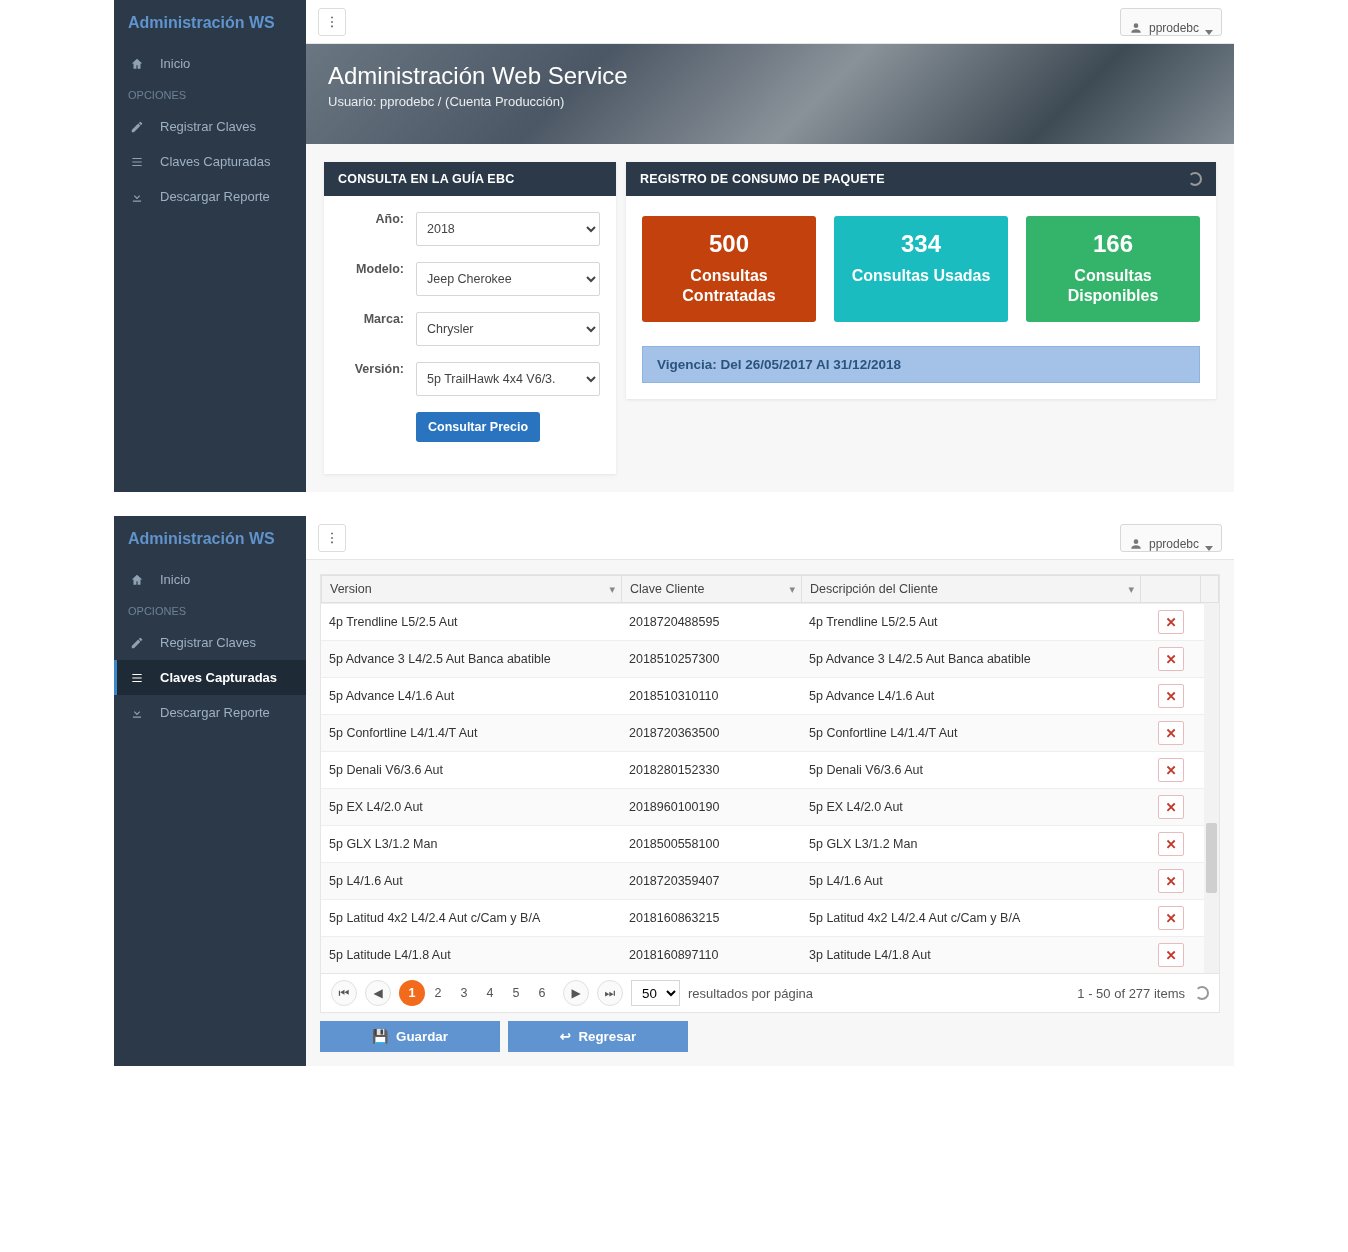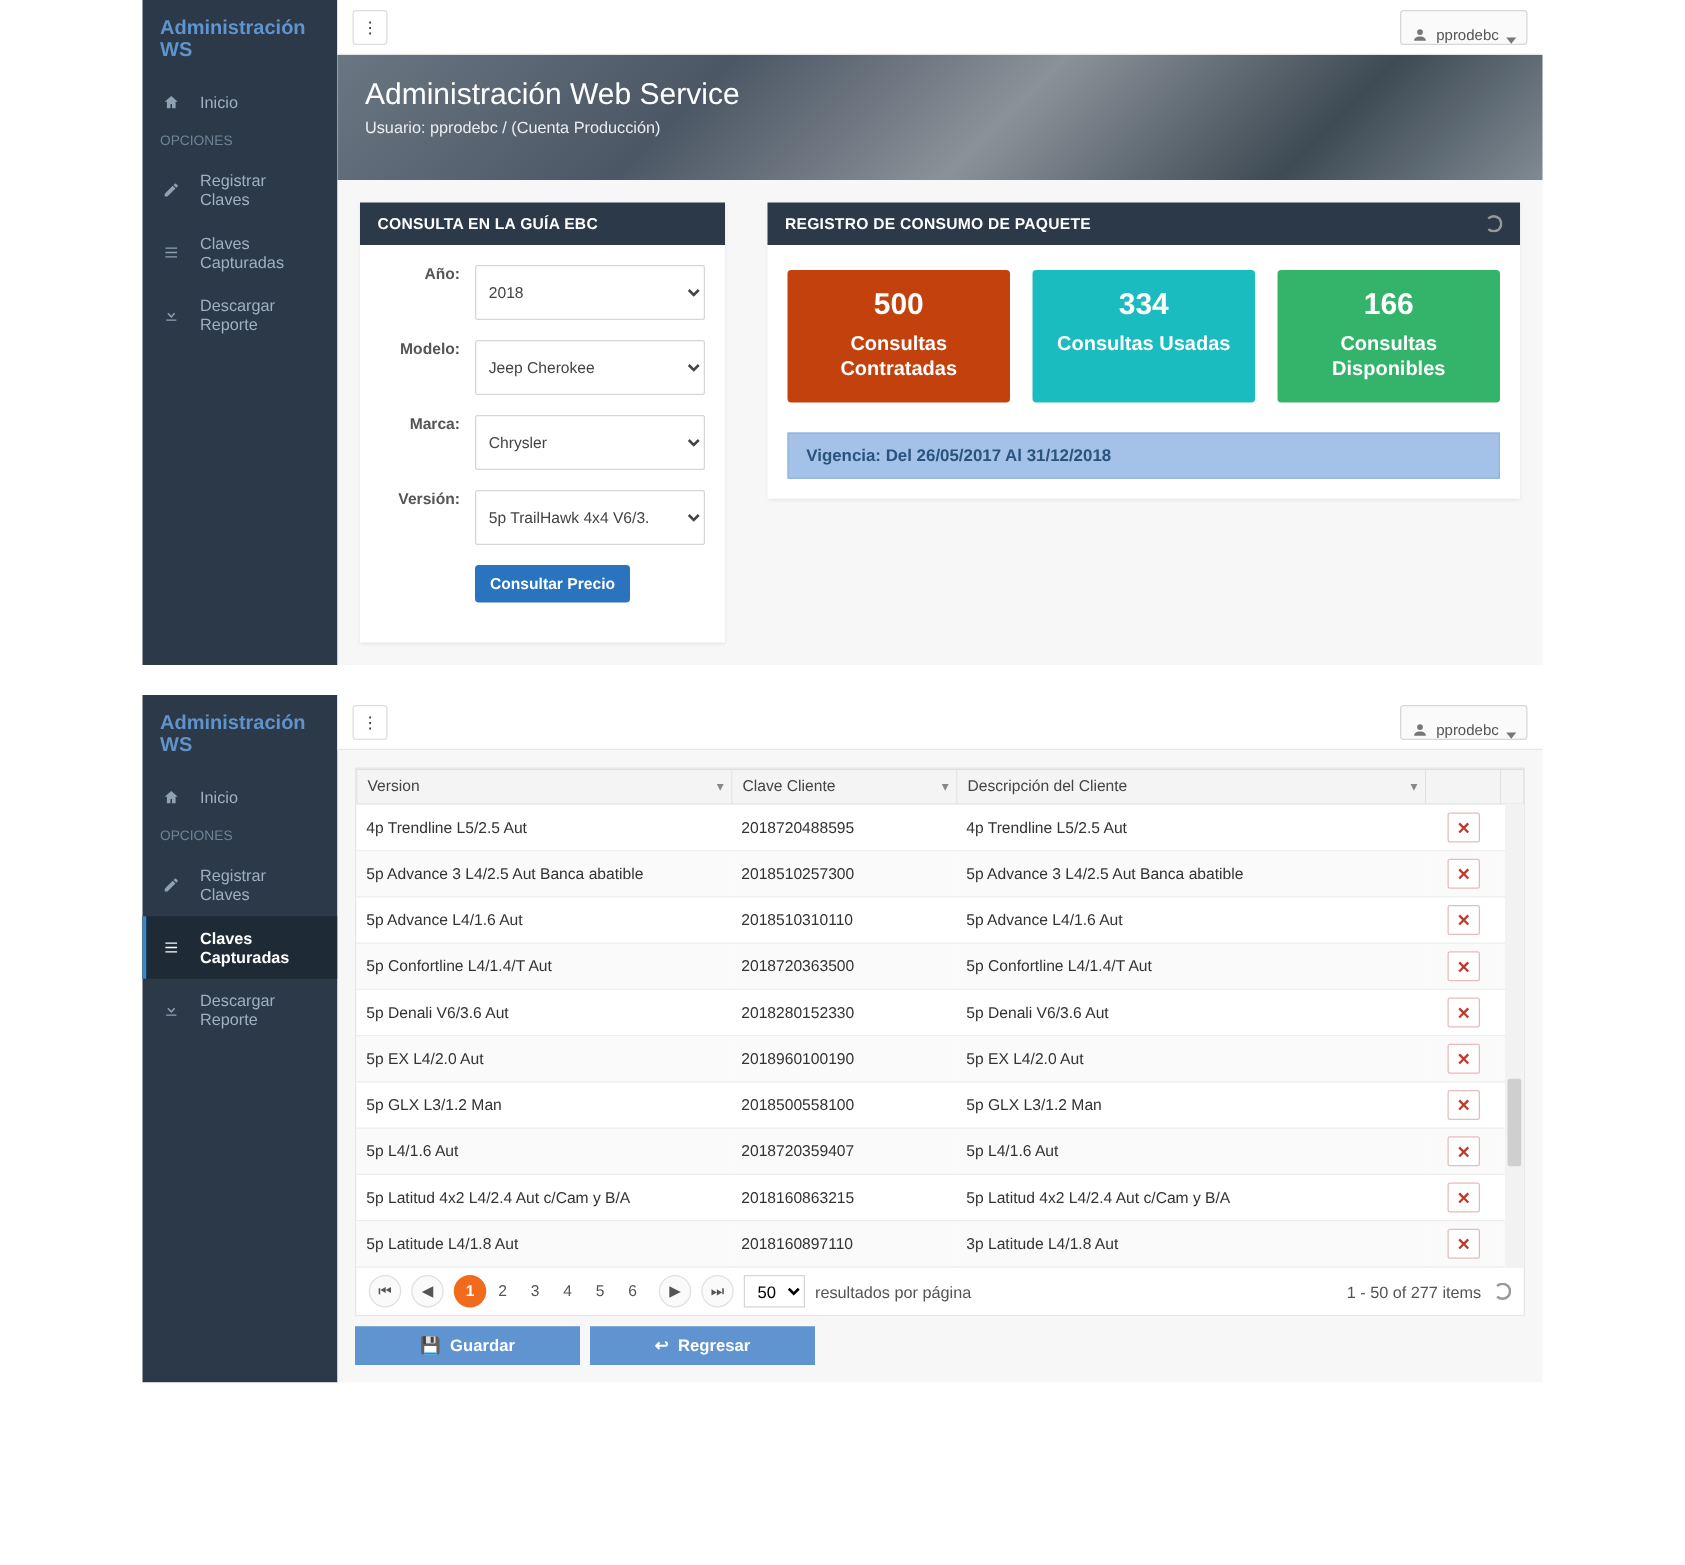--- a/index.html
+++ b/index.html
@@ -1,44 +1,44 @@
 <!DOCTYPE html>
 <html><head>
 <meta charset="utf-8">
 <style>
   * { box-sizing: border-box; margin: 0; padding: 0; }
   body { font-family: Arial, Helvetica, sans-serif; font-size: 13px; color: #333; background: #fff; }
   .screenshot { width: 1120px; margin: 0 auto; }
   .panel-block { display: flex; }
-  .sidebar { width: 156px; background: #2b3948; color: #8fa1b3; min-height: 100%; }
+  .sidebar { width: 192px; background: #2b3948; color: #8fa1b3; min-height: 100%; }
   .sidebar .brand { padding: 14px; font-size: 16px; font-weight: 700; color: #6192c9; }
   .sidebar .brand.brand-top { color: #5f94cf; }
   .sidebar ul { list-style: none; margin: 0; padding: 0; }
   .sidebar li { padding: 10px 16px; display:flex; align-items:center; gap:16px; color:#9fb0c3; cursor:pointer; }
   .sidebar li.active { background:#1e2a36; color:#fff; border-left:3px solid #3b87c8; padding-left:13px; font-weight:600; }
   .sidebar li .ic { width:14px; height:14px; display:inline-flex; align-items:center; justify-content:center; fill:#8fa1b3; }
   .sidebar .section-label { padding: 8px 14px; font-size: 11px; color: #6f8296; text-transform: uppercase; }
   .content { flex: 1; background: #f7f7f7; position: relative; }
   .topbar { height: 44px; background: #fff; border-bottom: 1px solid #e6e6e6; display:flex; align-items:center; justify-content:space-between; padding: 0 12px; }
   .topbar .menu-btn { width: 28px; height: 28px; background:#fff; border:1px solid #ddd; border-radius:3px; display:inline-flex; align-items:center; justify-content:center; cursor:pointer; }
   .topbar .user-btn { height: 28px; border:1px solid #d7d7d7; border-radius:3px; background:#fafafa; padding: 0 8px; display:inline-flex; align-items:flex-end; gap:6px; cursor:pointer; font-size:12px; color:#555; }
   .triangle-down { width:0; height:0; border-left:4px solid transparent; border-right:4px solid transparent; border-top:5px solid #777; display:inline-block; }
   .hero { position: relative; height: 100px; color:#fff; padding: 18px 22px; background: linear-gradient(135deg,#6b7683 0%, #4c5765 30%, #8a9299 55%, #3e4a54 80%, #7f8a93 100%); }
   .hero h1 { font-size: 24px; font-weight: 400; margin-bottom: 4px; }
   .hero .sub { font-size: 13px; font-weight: 400; color:#e9edf0;}
-  .panels-row { display:flex; gap: 34px; padding: 18px; align-items:flex-start; }
+  .panels-row { display:flex; gap: 10px; padding: 18px; align-items:flex-start; }
   .panel { background:#fff; box-shadow:0 1px 3px rgba(0,0,0,.08); }
   .panel .panel-header { background:#2b3948; color:#fff; padding:10px 14px; font-size:12.5px; font-weight:700; letter-spacing:.2px; display:flex; align-items:center; justify-content:space-between; }
   .panel .panel-body { padding: 16px; }
   .panel.left { width: 292px; }
   .panel.right { flex: 1; }
 
   .form-row { display:flex; align-items:flex-start; gap: 12px; margin-bottom: 16px; }
   .form-row label { width: 64px; text-align:right; font-weight:700; color:#555; font-size:12.5px;}
-  .form-row select { flex:1; height: 44px; border:1px solid #d6d6d6; border-radius:2px; background:#fff; padding: 0 6px; font-size:12.5px; color:#444; }
+  .form-row select { flex:1; height: 34px; border:1px solid #d6d6d6; border-radius:2px; background:#fff; padding: 0 6px; font-size:12.5px; color:#444; }
   .btn-primary { background:#2a73bf; color:#fff; border:none; border-radius:3px; padding:8px 12px; font-weight:700; cursor:pointer; font-size:12.5px;}
 
   .stats-row { display:flex; gap: 18px; padding: 4px 0 6px; }
   .stat { flex:1; border-radius:3px; color:#fff; text-align:center; padding: 14px 8px 16px; }
   .stat .num { font-size: 24px; font-weight:700; margin-bottom: 8px; }
   .stat .lbl { font-size: 16px; font-weight:700; line-height:1.25; }
   .stat.blue { background:#c2410c; }
   .stat.teal { background:#1abcc0; }
   .stat.green { background:#34b46b; }
   .vigencia { margin-top: 18px; background:#a4c2e8; color:#2a547e; padding:10px 14px; font-weight:700; border:1px solid #8fb4dd; font-size:13.5px; }

